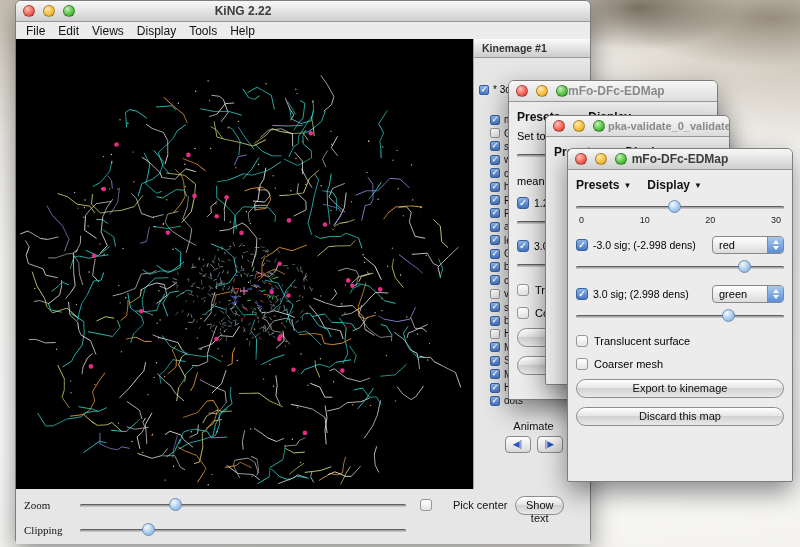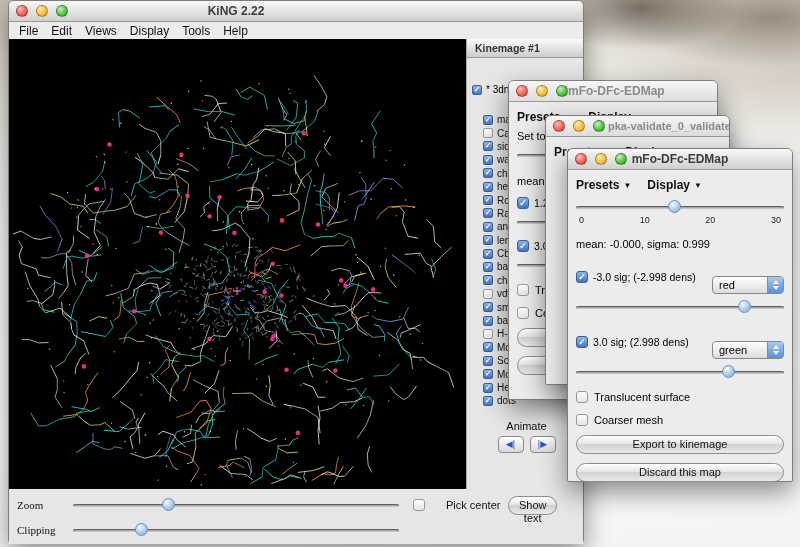--- a/index.html
+++ b/index.html
@@ -42,21 +42,21 @@
   .slider .thumb{position:absolute;top:1px;width:13px;height:13px;margin-left:-6px;border-radius:50%;
     background:radial-gradient(circle at 35% 30%,#f5faff,#a9caed 55%,#7fa9d8);border:1px solid #6d8fb8;box-sizing:border-box;}
   .popup{display:flex;align-items:stretch;border:1px solid #888;border-radius:4px;overflow:hidden;
     background:linear-gradient(#ffffff,#dcdcdc);font-size:11px;height:18px;width:72px;box-sizing:border-box;flex:none;}
   .popup .plabel{flex:1;padding:2px 0 0 6px;}
   .popup .cap{width:15px;background:linear-gradient(#a6c9f0,#5a8fd4);display:flex;flex-direction:column;
     align-items:center;justify-content:center;gap:2px;border-left:1px solid #6e8fb8;}
   .tri-up{width:0;height:0;border-left:3px solid transparent;border-right:3px solid transparent;border-bottom:4px solid #fff;}
   .tri-down{width:0;height:0;border-left:3px solid transparent;border-right:3px solid transparent;border-top:4px solid #fff;}
   
-  #king{left:8px;top:5;width:576px;height:542px;z-index:10;}
+  #king{left:15px;top:5;width:576px;height:542px;z-index:10;}
   #king .titlebar{padding-right:120px;}
   .menubar{height:17px;display:flex;align-items:center;padding-left:10px;gap:13px;font-size:12px;color:#111;background:#ececec;}
   .menu-label{cursor:default;}
   .mw-content{display:flex;height:450px;}
   .viewport{width:457px;height:450px;background:#000;position:relative;overflow:hidden;flex:none;}
   .side-panel{flex:1;background:#e6e6e6;border-left:1px solid #a8a8a8;display:flex;flex-direction:column;overflow:hidden;}
   .panel-header{height:18px;flex:none;background:linear-gradient(#fbfbfb,#cccccc);border-bottom:1px solid #989898;
     font-size:10.5px;font-weight:bold;color:#333;display:flex;align-items:center;padding-left:8px;}
   .panel-body{flex:1;padding:0 2px 0 5px;overflow:hidden;display:flex;flex-direction:column;}
   .kin-group{margin-top:26px;display:flex;align-items:center;gap:4px;font-size:10px;white-space:nowrap;}
@@ -75,21 +75,21 @@
   
   .map-body{padding:6px 8px;box-sizing:border-box;}
   .menu-row{display:flex;gap:16px;align-items:center;font-size:12px;font-weight:bold;color:#111;height:18px;}
   .menu-item{display:flex;align-items:center;gap:4px;white-space:nowrap;}
   .arrow{font-size:8px;}
   .setto{font-size:11px;margin-top:4px;white-space:nowrap;overflow:hidden;}
   .map-slider{margin-top:5px;}
   .ticks{display:flex;justify-content:space-between;font-size:9px;color:#222;padding:0 3px;height:11px;}
   .meanline{font-size:11px;margin-top:12px;white-space:nowrap;overflow:hidden;}
   .contour-row{display:flex;align-items:center;gap:5px;margin-top:10px;font-size:10.5px;white-space:nowrap;overflow:hidden;}
-  .contour-row .popup{margin-left:auto;margin-top:16px;}
+  .contour-row .popup{margin-left:auto;}
   .check-row{display:flex;align-items:center;gap:6px;margin-top:11px;font-size:11px;white-space:nowrap;overflow:hidden;}
   .map-btn{display:block;width:100%;margin-top:9px;white-space:nowrap;overflow:hidden;}
   #map-back{left:508px;top:80px;width:210px;height:320px;z-index:20;}
   #map-back .titlebar,#pka .titlebar{background:linear-gradient(#f6f6f6,#dedede);color:#8a8a8a;}
   #pka{left:545px;top:115px;width:185px;height:270px;z-index:30;}
   #pka .titlebar{justify-content:flex-start;padding-left:62px;font-size:11px;}
   #map-front{left:567px;top:148px;width:226px;height:334px;z-index:40;}
 </style>
 </head>
 <body>
@@ -1716,21 +1716,20 @@
     <div class="slider map-slider">
       <div class="track"></div>
       <div class="thumb" style="left: 47%;"></div>
     </div>
     <div class="ticks">
         <span>0</span>
         <span>10</span>
         <span>20</span>
         <span>30</span>
       </div>
-    <div class="meanline">mean: -0.000, sigma: 0.999</div>
     <div class="contour-row">
       <span class="cb checked">✓</span>
       <span>-3.0 sig; (-2.998 dens)</span>
       <span class="popup">
         <span class="plabel">red</span>
         <span class="cap">
             <i class="tri-up"></i>
             <i class="tri-down"></i>
           </span>
       </span>

